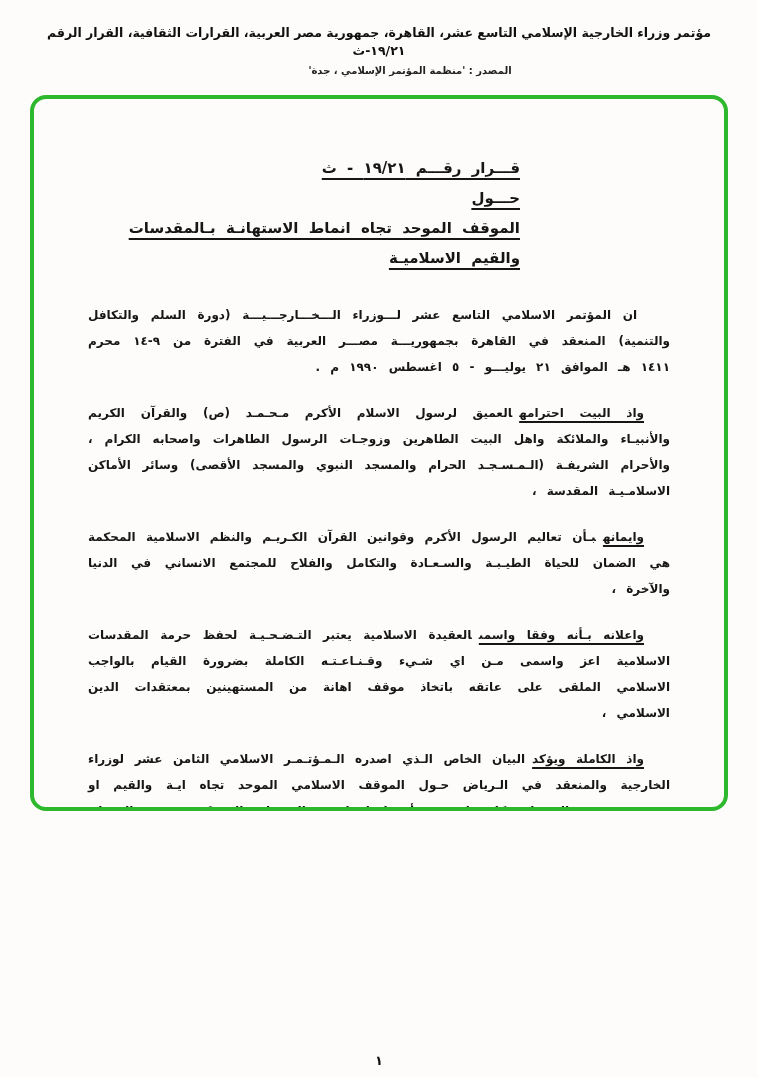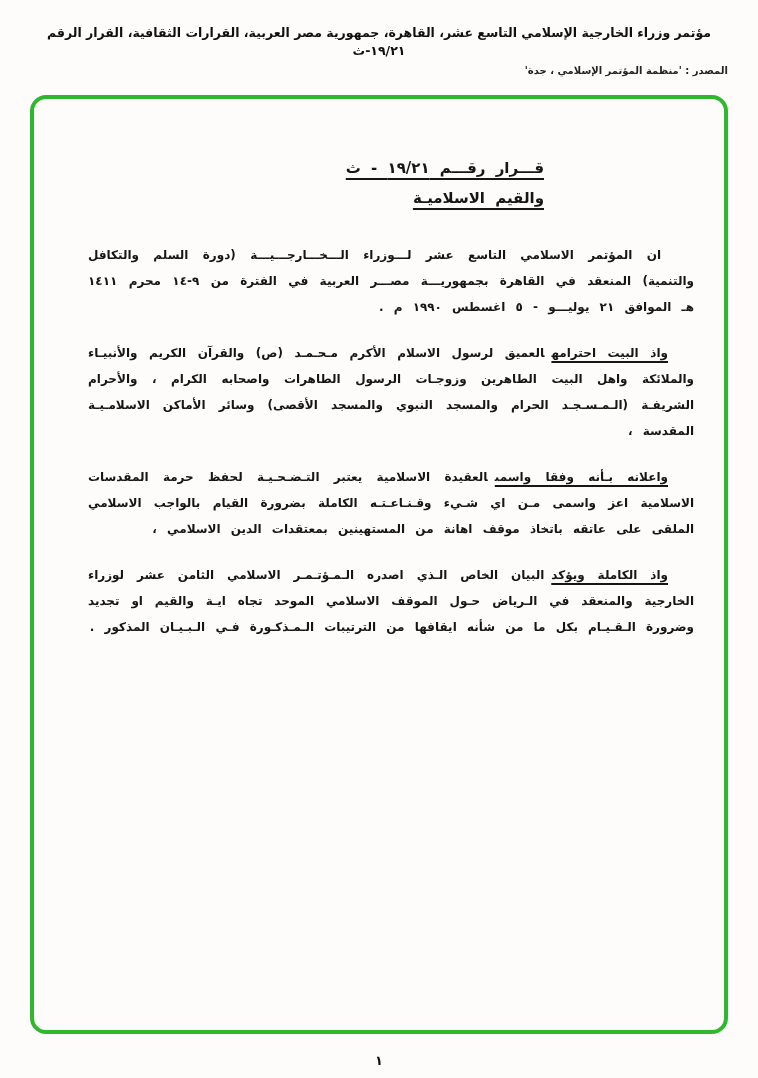--- a/index.html
+++ b/index.html
@@ -30,35 +30,35 @@
     text-align: center;
     font-size: 12.5px;
     font-weight: bold;
     letter-spacing: 0;
     line-height: 18px;
     color: #101010;
   }
   .header-source {
     margin-top: 5px;
     direction: rtl;
-    text-align: right;
+    text-align: center;
     padding-left: 62px;
     font-size: 10px;
     font-weight: bold;
     color: #222;
   }
   .frame {
     position: absolute;
     top: 95px;
     left: 30px;
     width: 698px;
-    height: 939px;
+    height: 716px;
     border: 4px solid #2eb82e;
     border-radius: 16px;
-    padding: 56px 30px 26px 54px;
+    padding: 56px 54px 26px 54px;
     overflow: hidden;
     background: transparent;
   }
   .titles {
     margin: 0 150px 30px 0;
     text-align: right;
   }
   .title-line {
     font-size: 15px;
     font-weight: bold;
@@ -102,32 +102,37 @@
 
   <div class="header">
     <div class="header-line1">مؤتمر وزراء الخارجية الإسلامي التاسع عشر، القاهرة، جمهورية مصر العربية، القرارات الثقافية، القرار الرقم ١٩/٢١-ث</div>
     <div class="header-source">المصدر :  'منظمة المؤتمر الإسلامي ، جدة'</div>
   </div>
 
   <div class="frame">
 
     <div class="titles">
       <div class="title-line">قـــرار رقـــم ١٩/٢١  -  ث</div>
+      <div class="title-line">حـــول</div>
+      <div class="title-line">الموقف الموحد تجاه انماط الاستهانـة بـالمقدسات</div>
       <div class="title-line">والقيم الاسلاميـة</div>
     </div>
 
     <p class="para">
       <span class="lead"></span><span>ان المؤتمر الاسلامي التاسع عشر لـــوزراء الـــخـــارجـــيـــة (دورة السلم والتكافل والتنمية) المنعقد في القاهرة بجمهوريـــة مصـــر العربية في الفترة من ٩-١٤ محرم ١٤١١ هـ الموافق ٢١ يوليـــو - ٥ اغسطس ١٩٩٠ م .</span>
     </p>
 
 
     <p class="para">
       <span class="lead">واذ البيت احترامه</span><span>العميق لرسول الاسلام الأكرم مـحـمـد (ص) والقرآن الكريم والأنبيـاء والملائكة واهل البيت الطاهرين وزوجـات الرسول الطاهرات واصحابه الكرام ، والأحرام الشريفـة (الـمـسـجـد الحرام والمسجد النبوي والمسجد الأقصى) وسائر الأماكن الاسلامـيـة المقدسة ،</span>
     </p>
 
+    <p class="para">
+      <span class="lead">وايمانه</span><span>بـأن تعاليم الرسول الأكرم وقوانين القرآن الكـريـم والنظم الاسلامية المحكمة هي الضمان للحياة الطيـبـة والسـعـادة والتكامل والفلاح للمجتمع الانساني في الدنيا والآخرة ،</span>
+    </p>
 
     <p class="para">
       <span class="lead">واعلانه بـأنه وفقا واسمى</span><span>العقيدة الاسلامية يعتبر التـضـحـيـة لحفظ حرمة المقدسات الاسلامية اعز واسمى مـن اي شـيء وقـنـاعـتـه الكاملة بضرورة القيام بالواجب الاسلامي الملقى على عاتقه باتخاذ موقف اهانة من المستهينين بمعتقدات الدين الاسلامي ،</span>
     </p>
 
     <p class="para">
       <span class="lead">واذ الكاملة ويؤكد</span><span>البيان الخاص الـذي اصدره الـمـؤتـمـر الاسلامي الثامن عشر لوزراء الخارجية والمنعقد في الـرياض حـول الموقف الاسلامي الموحد تجاه ايـة والقيم او تجديد وضرورة الـقـيـام بكل ما من شأنه ايقافها من الترتيبات الـمـذكـورة فـي الـبـيـان المذكور .</span>
     </p>
 
   </div>

